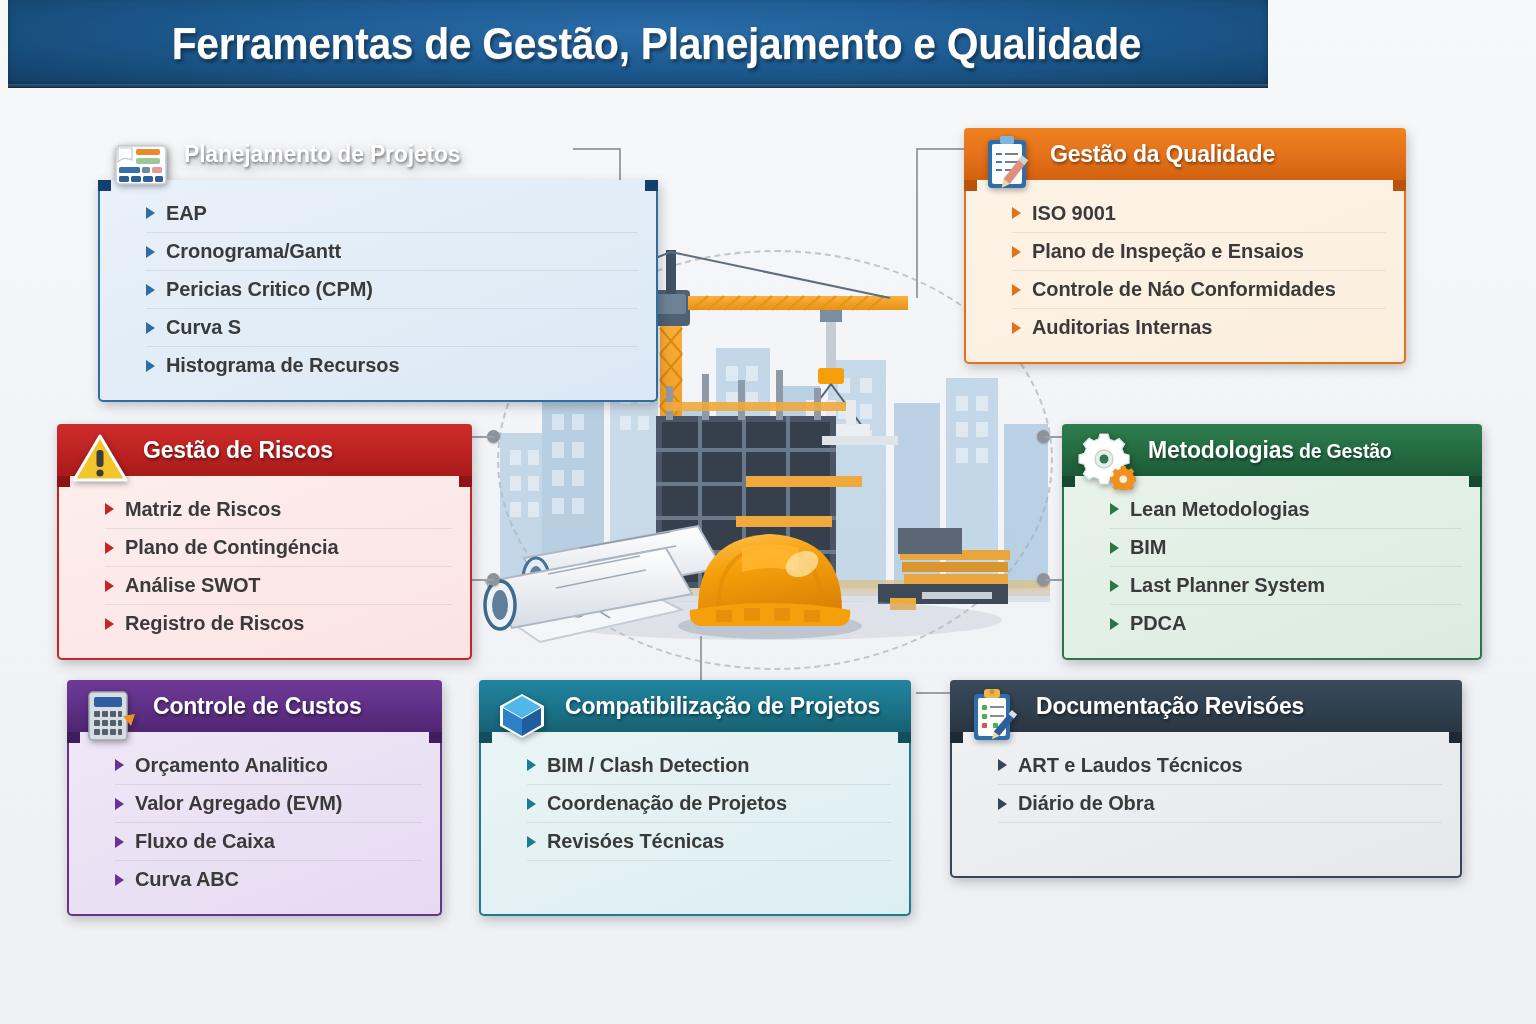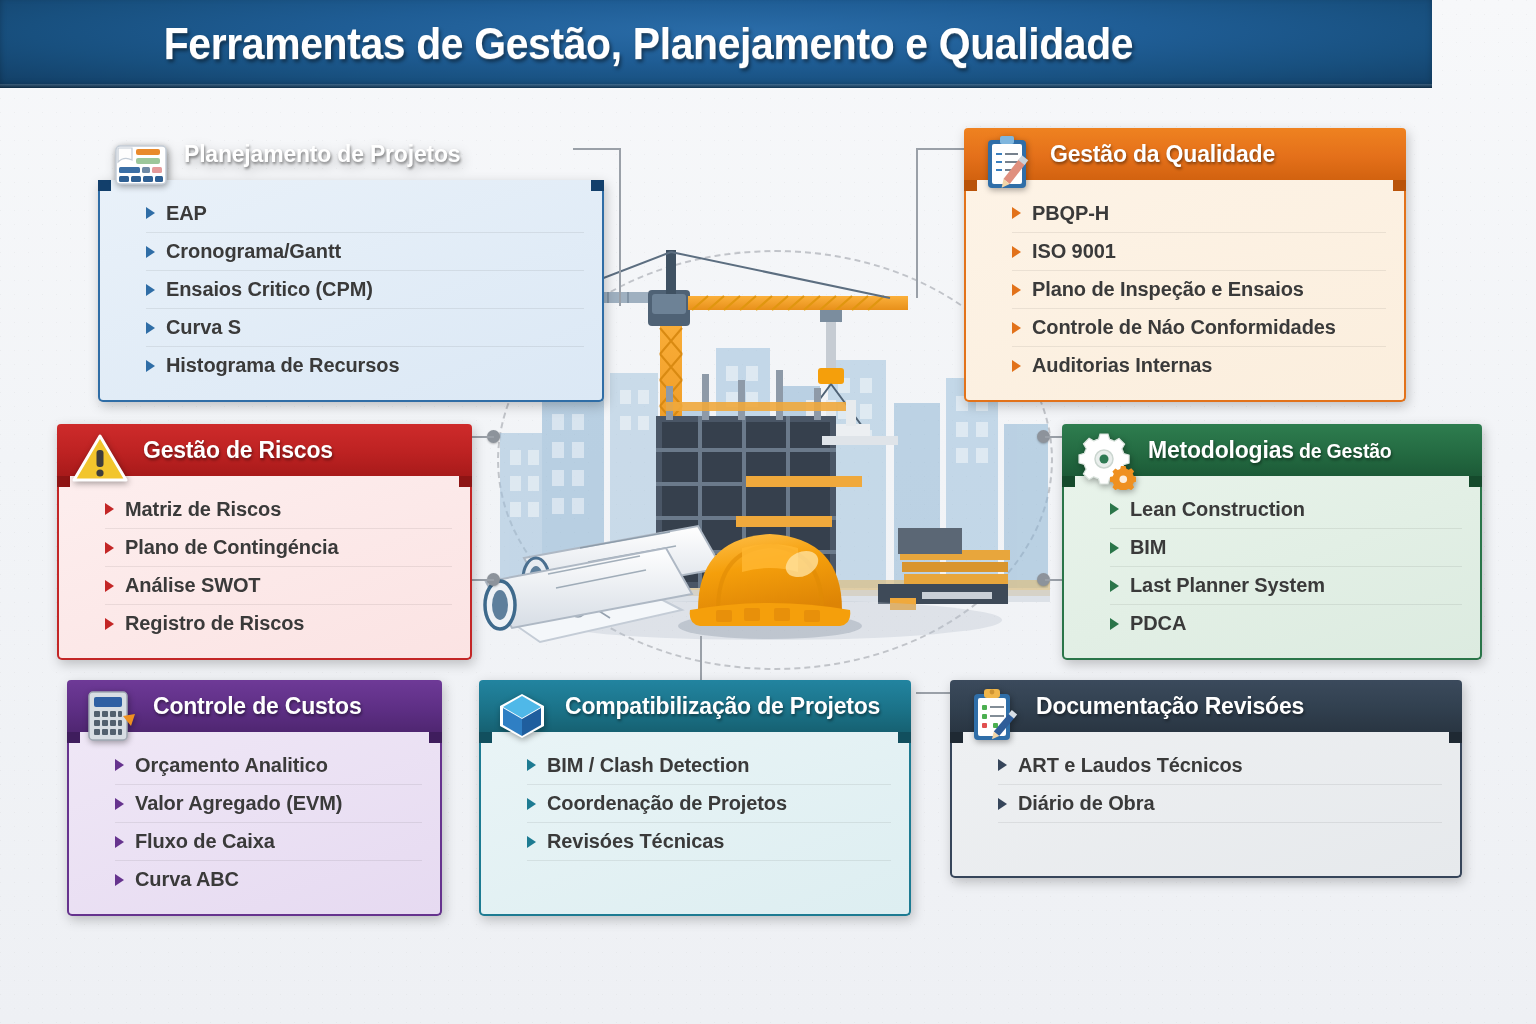--- a/index.html
+++ b/index.html
@@ -17,22 +17,22 @@
     height: 1024px;
     background:
       radial-gradient(circle at 0 0, rgba(0,0,0,0.035) 1px, transparent 1.4px) 0 0 / 14px 14px,
       linear-gradient(180deg, #f7f8fa 0%, #f2f4f7 45%, #eef0f4 100%);
     overflow: hidden;
   }
 
   
   #header-band {
     position: absolute;
-    left: 0; top: 0;
-    width: 1432px; height: 88px;
+    left: 8px; top: 0;
+    width: 1260px; height: 88px;
     background:
       radial-gradient(ellipse at 52% 35%, #2a6ca8 0%, #1f5d95 38%, #18507f 68%, #123d63 100%);
     box-shadow: inset 0 -3px 6px rgba(0,0,0,0.25);
     display: flex;
     align-items: center;
     overflow: hidden;
   }
   #header-band::after{
     content:"";
     position:absolute; left:0; right:0; bottom:0; height:4px;
@@ -149,21 +149,21 @@
   .head-icon {
     position: absolute;
     left: 12px; top: 4px;
     width: 62px; height: 62px;
     z-index: 5;
     filter: drop-shadow(1px 2px 3px rgba(0,0,0,0.35));
   }
 
   
   
-  #card-planning { left: 98px; top: 128px; width: 506px; }
+  #card-planning { left: 98px; top: 128px; width: 560px; }
   #card-planning .card-head { background: linear-gradient(180deg,#2b6fab 0%,#1d5party 0%,#1d5b94 55%,#174d80 100%); }
   #card-planning .card-head::before,#card-planning .card-head::after{ background:#123f6b; }
   #card-planning .card-body { border-color:#2f6da6; background: linear-gradient(160deg,#e9f1f9 0%,#dbe8f5 100%); }
   #card-planning .tri { color:#2f6da6; }
 
   
   #card-quality { left: 964px; top: 128px; width: 442px; }
   #card-quality .card-head { background: linear-gradient(180deg,#ef8220 0%,#e4701a 55%,#d2620f 100%); }
   #card-quality .card-head::before,#card-quality .card-head::after{ background:#b95309; }
   #card-quality .card-body { border-color:#e2721a; background: linear-gradient(160deg,#fdf3e6 0%,#fbeedd 100%); }
@@ -447,21 +447,21 @@
       <div class="item">
           <span class="tri"></span>
           <span class="lbl">EAP</span>
         </div>
       <div class="item">
           <span class="tri"></span>
           <span class="lbl">Cronograma/Gantt</span>
         </div>
       <div class="item">
           <span class="tri"></span>
-          <span class="lbl">Ensaios Critico (CPM)</span>
+          <span class="lbl">Pericias Critico (CPM)</span>
         </div>
       <div class="item">
           <span class="tri"></span>
           <span class="lbl">Curva S</span>
         </div>
       <div class="item">
           <span class="tri"></span>
           <span class="lbl">Histograma de Recursos</span>
         </div>
     </div>
@@ -485,24 +485,20 @@
             <rect x="34" y="22" width="8" height="6" fill="#c9d3dc"></rect>
             <path d="M34 52 L38 60 L42 52 Z" fill="#f2d6a8"></path>
           </g>
         </svg>
       </div>
       <span class="head-title">
         <span>Gestão da Qualidade</span><span class="small"></span>
       </span>
     </div>
     <div class="card-body">
-      <div class="item">
-          <span class="tri"></span>
-          <span class="lbl">PBQP-H</span>
-        </div>
       <div class="item">
           <span class="tri"></span>
           <span class="lbl">ISO 9001</span>
         </div>
       <div class="item">
           <span class="tri"></span>
           <span class="lbl">Plano de Inspeção e Ensaios</span>
         </div>
       <div class="item">
           <span class="tri"></span>
@@ -563,21 +559,21 @@
           </g>
         </svg>
       </div>
       <span class="head-title">
         <span>Metodologias</span><span class="small"> de Gestão</span>
       </span>
     </div>
     <div class="card-body">
       <div class="item">
           <span class="tri"></span>
-          <span class="lbl">Lean Construction</span>
+          <span class="lbl">Lean Metodologias</span>
         </div>
       <div class="item">
           <span class="tri"></span>
           <span class="lbl">BIM</span>
         </div>
       <div class="item">
           <span class="tri"></span>
           <span class="lbl">Last Planner System</span>
         </div>
       <div class="item">

